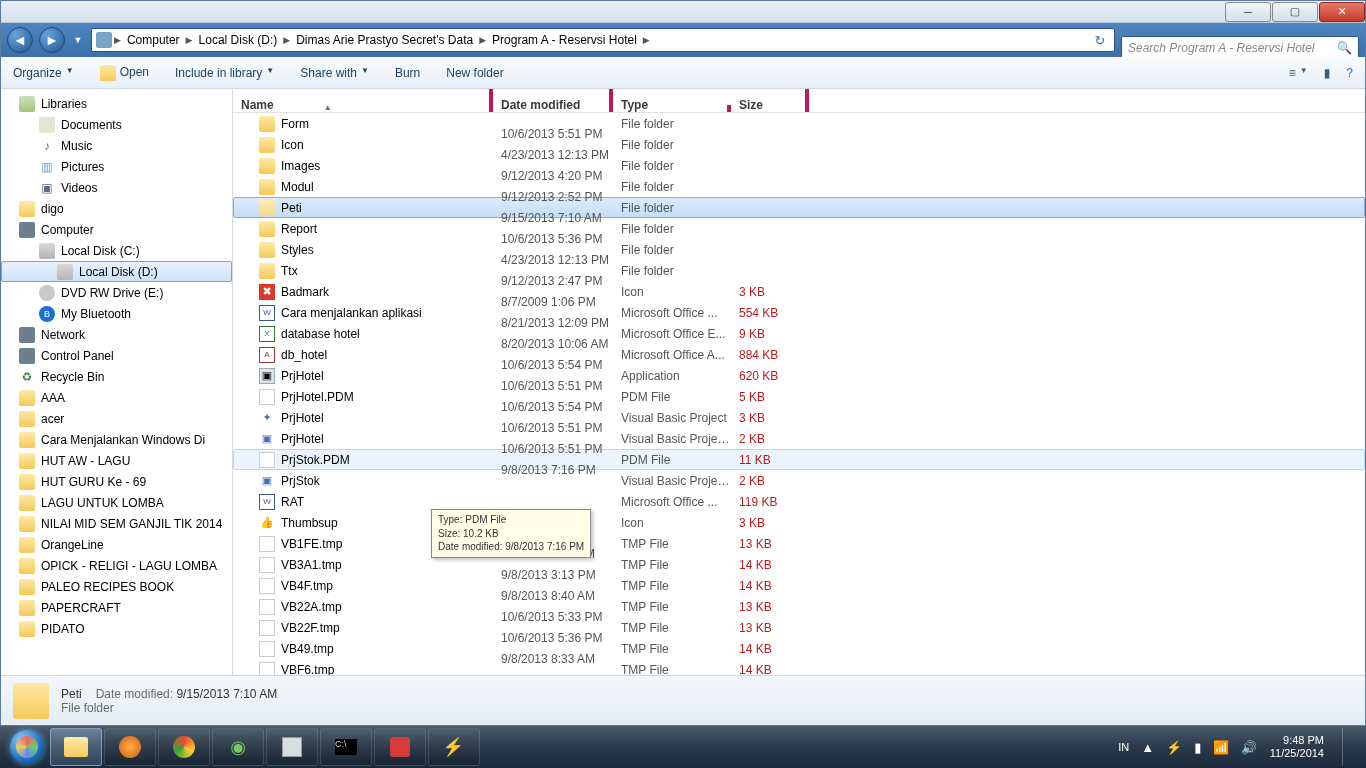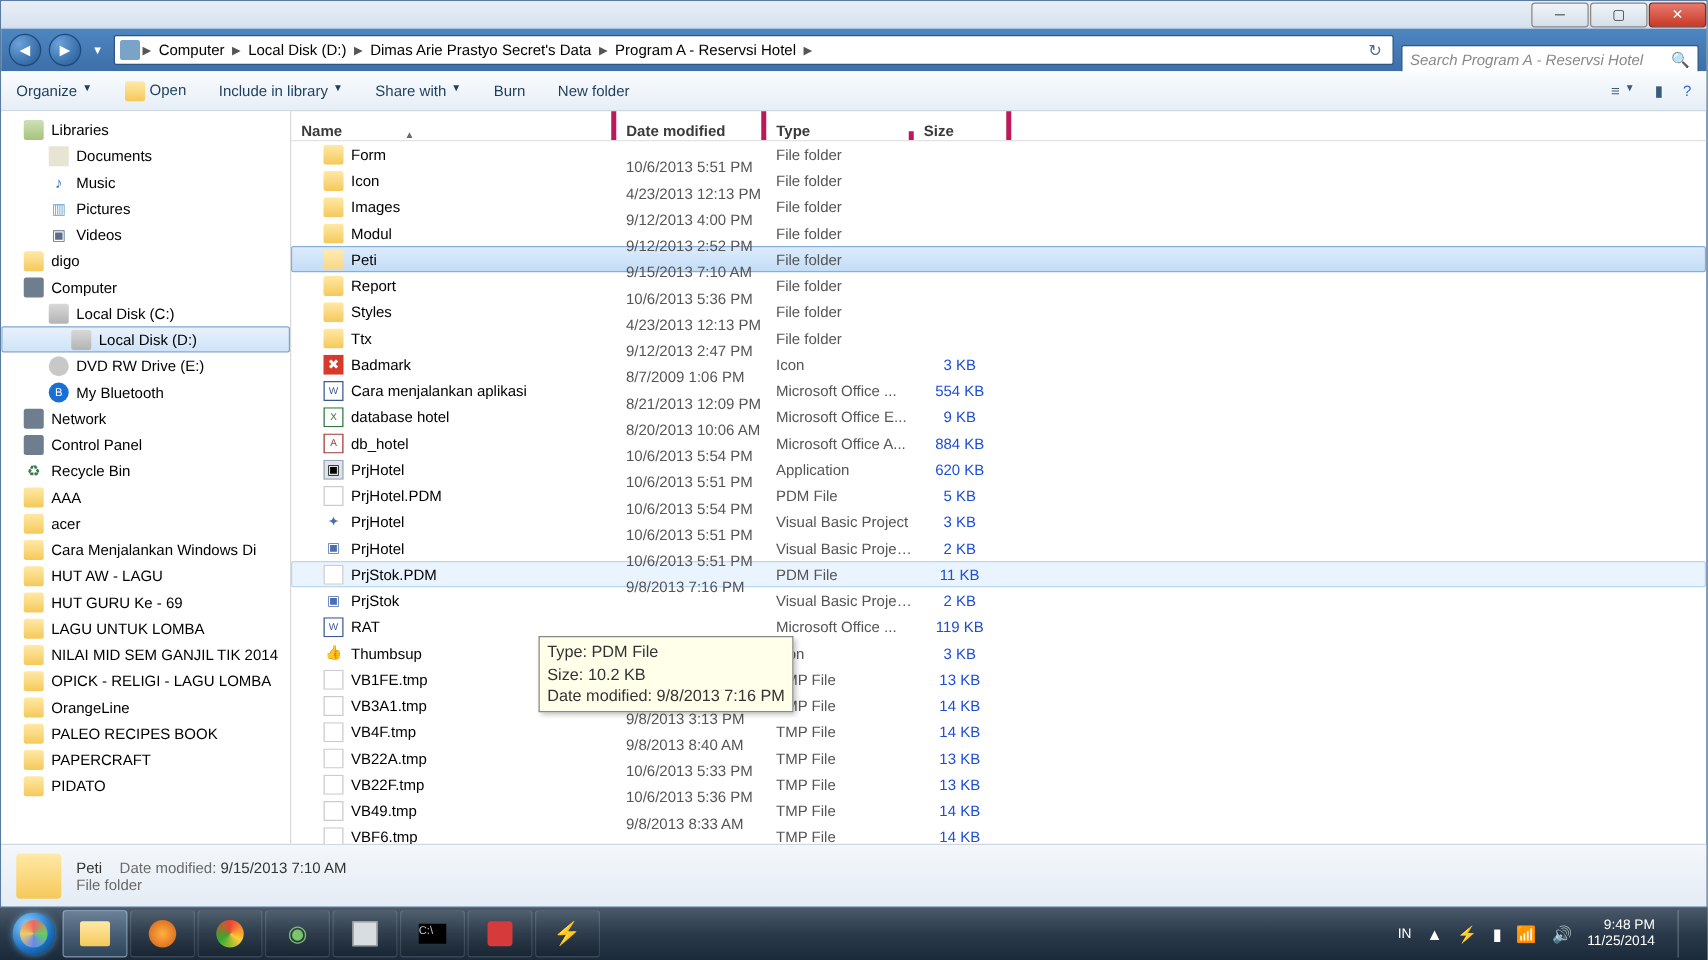--- a/index.html
+++ b/index.html
@@ -52,36 +52,36 @@
   .col.date { width:120px;}
   .col.type { width:118px;margin-top:16px;}
   .col.size { width:78px; justify-content:flex-start;}
   .sort-ind { font-size:8px; margin-left:50px; color:#6a6a6a;}
   .rows { flex:1; overflow-y:auto; position:relative;}
   .row { height:21px; display:flex; align-items:center; font-size:12px; padding-left:8px;}
   .row .c { white-space:nowrap; overflow:hidden; text-overflow:ellipsis; padding-left:8px;}
   .row .c.name { width:252px; display:flex; align-items:center; gap:6px; padding-left:18px;}
   .row .c.date { width:120px; color:#555;margin-top:20px;}
   .row .c.type { width:118px; color:#555;}
-  .row .c.size { width:78px; text-align:center; padding-right:12px; color:#1d4ed8;}
+  .row .c.size { width:78px; text-align:left; padding-right:12px; color:#b91c1c;}
   .row.selected { background:linear-gradient(#dcebfb,#c4ddf7); border:1px solid #84aedc; border-radius:2px; padding-left:7px;}
   .row.hovered { background:#eaf4fe; border:1px solid #b9d6f2; border-radius:2px; padding-left:7px;}
   .ficon { width:16px; height:16px; flex-shrink:0; display:inline-flex; align-items:center; justify-content:center; font-size:11px;}
   .ficon.folder { background:linear-gradient(#ffe9a6,#f5c95a); border-radius:2px;}
   .ficon.folder.open { background:linear-gradient(#ffeab0,#f7d88a);}
   .ficon.red { background:#d63a2a; color:#fff;}
   .ficon.doc { background:#fff; border:1px solid #ccc;}
   .ficon.word { background:#fff; border:1px solid #3b5998; color:#3b5998; font-size:8px;}
   .ficon.excel { background:#fff; border:1px solid #2a7a3c; color:#2a7a3c; font-size:8px;}
   .ficon.access { background:#fff; border:1px solid #a33636; color:#a33636; font-size:8px;}
   .ficon.app { background:#e0e4e8; border:1px solid #9aa8b6;}
   .ficon.vb { color:#4a6cb3;}
   .ficon.thumb { color:#3a9a3a;}
   
-  .tooltip { position:absolute; left:198px; top:396px; background:#ffffea; border:1px solid #888; padding:3px 6px; font-size:13px; color:#333; box-shadow:2px 2px 4px rgba(0,0,0,0.25); z-index:50; line-height:1.35;}
+  .tooltip { position:absolute; left:198px; top:396px; background:#ffffea; border:1px solid #888; padding:3px 6px; font-size:10px; color:#333; box-shadow:2px 2px 4px rgba(0,0,0,0.25); z-index:50; line-height:1.35;}
   
   .statusbar { height:50px; background:linear-gradient(#f4f7fb,#e4ecf4); border-top:1px solid #cfd8e2; display:flex; align-items:center; padding:6px 12px; gap:12px;}
   .statusbar .bigicon { width:36px; height:36px; background:linear-gradient(#ffe9a6,#f5c95a); border-radius:3px;}
   .statusbar .statustext { font-size:12px; color:#333;}
   .statusbar .statustext .line1 { display:flex; gap:14px;}
   .statusbar .statustext .label { color:#6a6a6a;}
   
   .taskbar { width:1366px; height:42px; background:linear-gradient(#4a5a6a 0%,#2a3a4a 50%,#1a2a3a 100%); display:flex; align-items:center; padding:0 6px; gap:2px;}
   .start { width:42px; height:38px; border-radius:50%; display:flex; align-items:center; justify-content:center;}
   .orb { width:34px; height:34px; border-radius:50%; background:radial-gradient(circle at 35% 30%,#8fd1ff,#1a6fc0 60%,#0a3a6a); box-shadow:0 0 6px rgba(120,200,255,0.6); position:relative;}
@@ -238,25 +238,25 @@
         <div class="treeitem">
           <span class="ticon folder"></span>
           <span>LAGU UNTUK LOMBA</span>
         </div>
         <div class="treeitem">
           <span class="ticon folder"></span>
           <span>NILAI MID SEM GANJIL TIK 2014</span>
         </div>
         <div class="treeitem">
           <span class="ticon folder"></span>
+          <span>OrangeLine</span>
+        </div>
+        <div class="treeitem">
+          <span class="ticon folder"></span>
           <span>OPICK - RELIGI - LAGU LOMBA</span>
-        </div>
-        <div class="treeitem">
-          <span class="ticon folder"></span>
-          <span>OrangeLine</span>
         </div>
         <div class="treeitem">
           <span class="ticon folder"></span>
           <span>PALEO RECIPES BOOK</span>
         </div>
         <div class="treeitem">
           <span class="ticon folder"></span>
           <span>PAPERCRAFT</span>
         </div>
         <div class="treeitem">
@@ -291,21 +291,21 @@
             </div>
             <div class="c date">4/23/2013 12:13 PM</div>
             <div class="c type">File folder</div>
             <div class="c size"></div>
           </div>
           <div class="row">
             <div class="c name">
               <span class="ficon folder"></span>
               <span>Images</span>
             </div>
-            <div class="c date">9/12/2013 4:00 PM</div>
+            <div class="c date">9/12/2013 4:20 PM</div>
             <div class="c type">File folder</div>
             <div class="c size"></div>
           </div>
           <div class="row">
             <div class="c name">
               <span class="ficon folder"></span>
               <span>Modul</span>
             </div>
             <div class="c date">9/12/2013 2:52 PM</div>
             <div class="c type">File folder</div>

